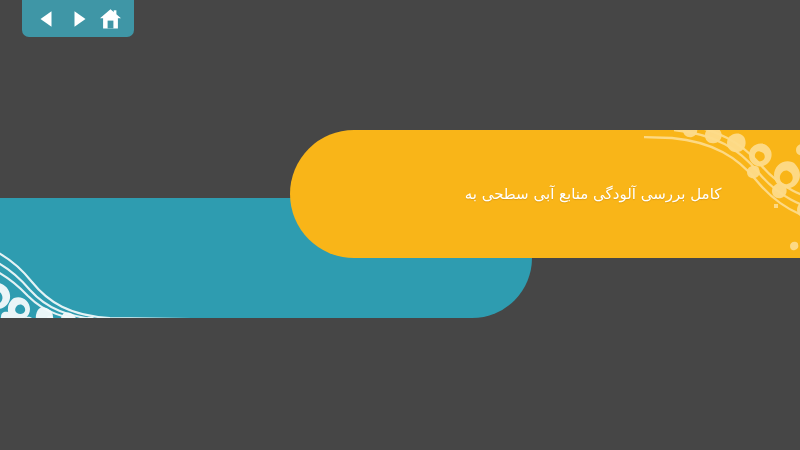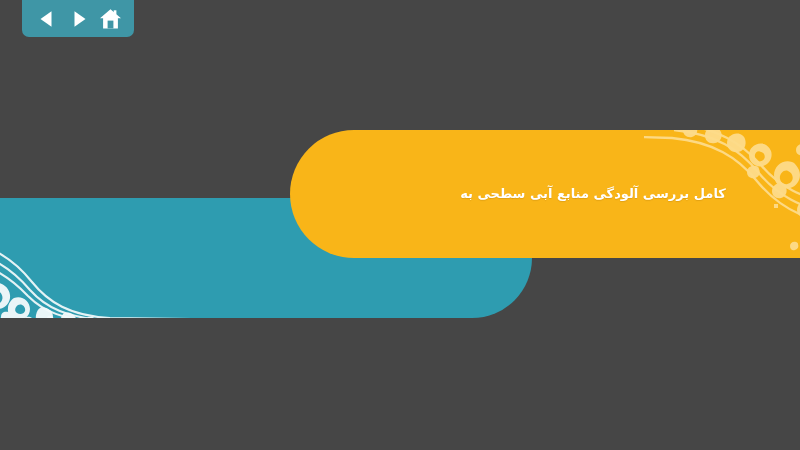--- a/index.html
+++ b/index.html
@@ -106,22 +106,22 @@
     flex-direction: column;
     align-items: center;
     justify-content: center;
     z-index: 3;
   }
   .title-line {
     direction: rtl;
     unicode-bidi: bidi-override;
     color: #ffffff;
     font-family: "DejaVu Sans", sans-serif;
-    font-size: 13px;
-    font-weight: bold;
+    font-size: 15px;
+    font-weight: normal;
     line-height: 1.48;
     text-align: center;
     white-space: nowrap;
     text-shadow: 0 1px 1px rgba(120,70,0,0.18);
   }
 </style>
 </head>
 <body>
 
 <div id="slide-root">

